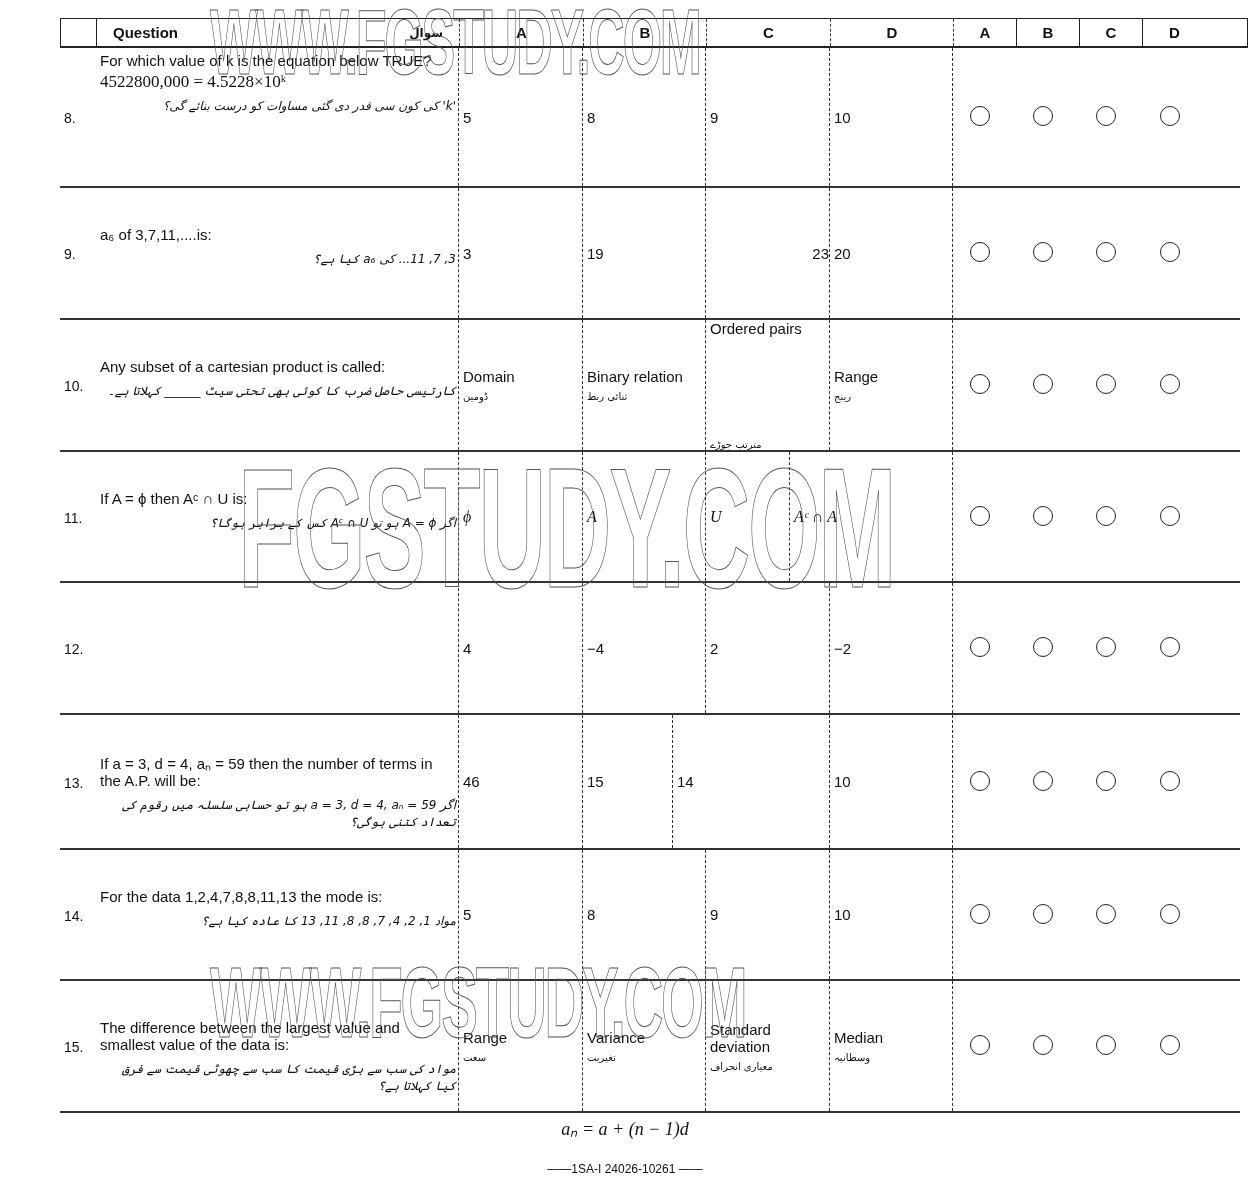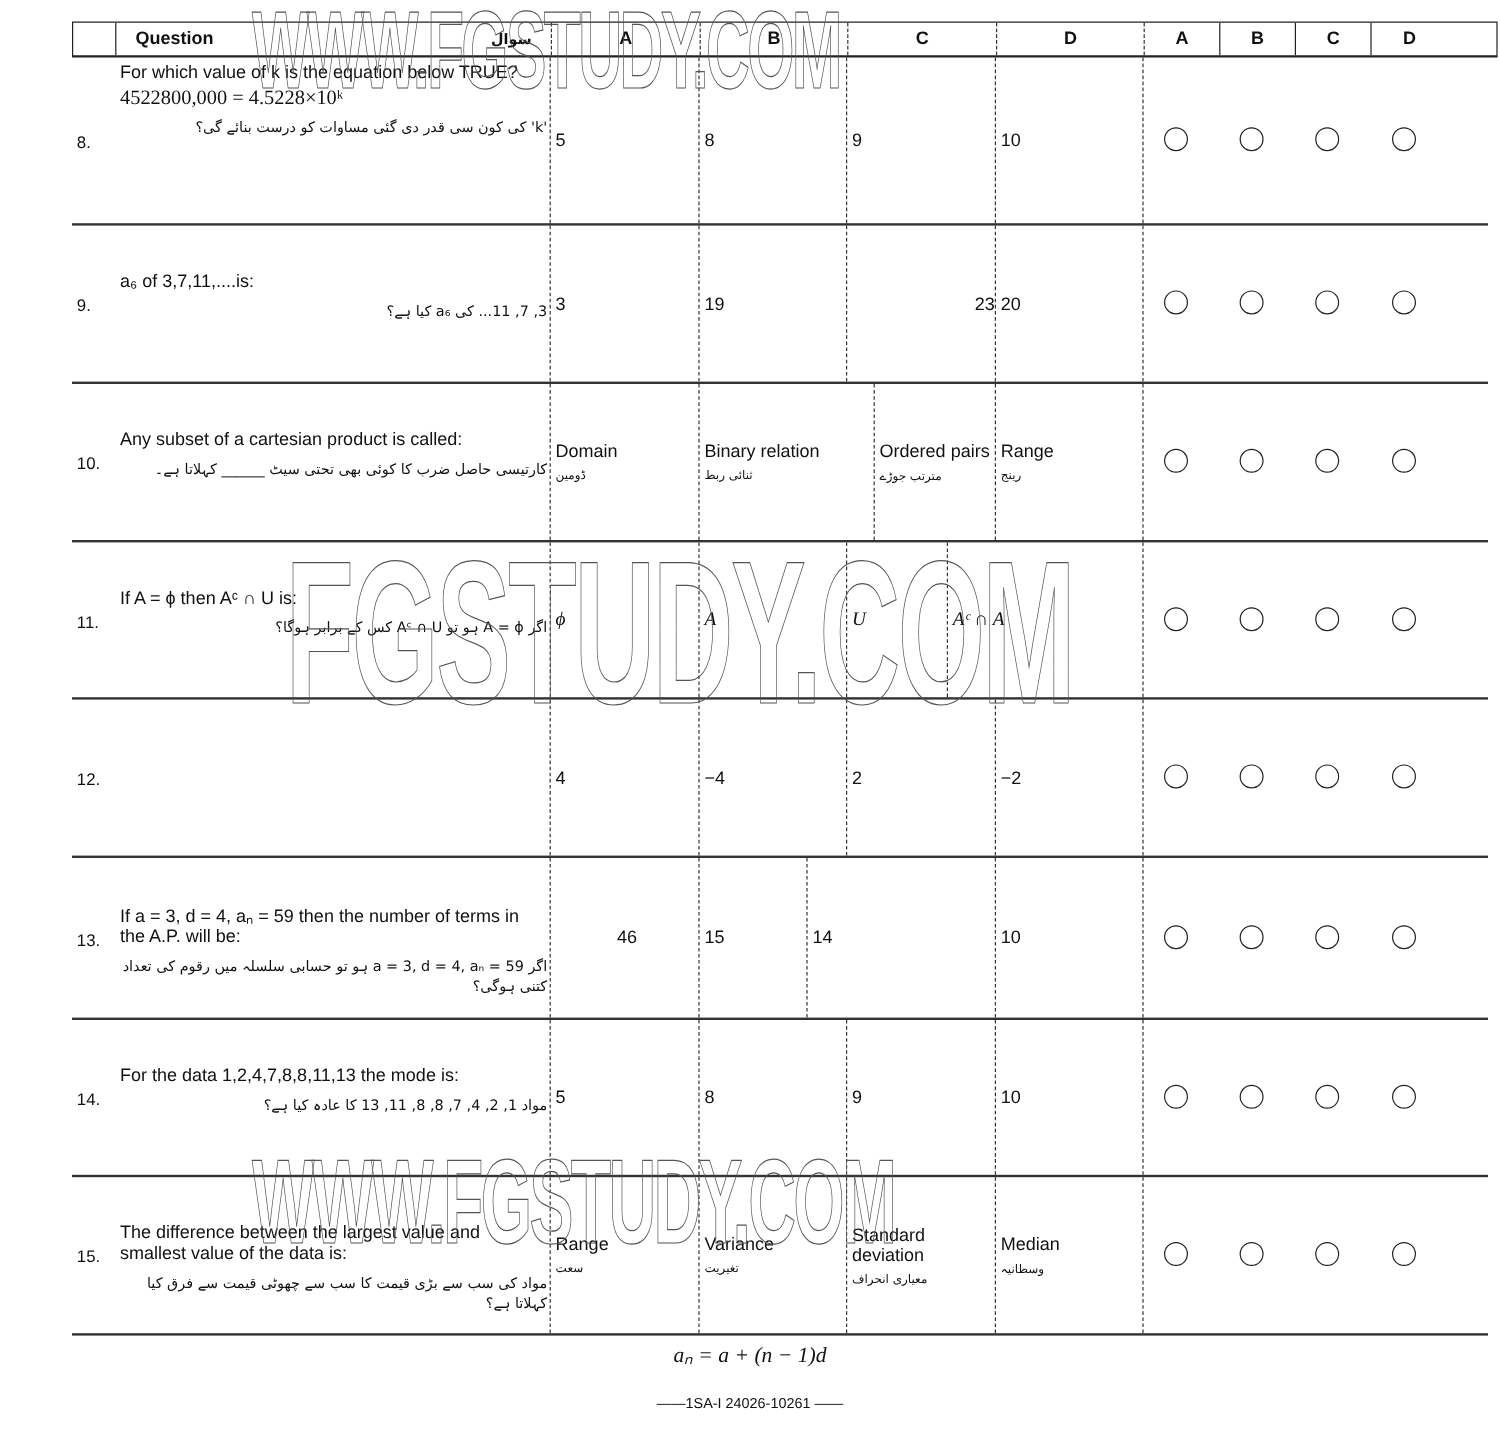--- a/index.html
+++ b/index.html
@@ -12,21 +12,21 @@
   .hdr .urdu { font-family:"DejaVu Sans", sans-serif; font-size:12px; font-weight:bold; }
   .hdr .opt { justify-content:center; border-left:1px dashed #333; }
   .hdr .ans { justify-content:center; width:63px; border-left:1px solid #222; }
   .hdr .ans.first { border-left:1px dashed #333; }
   .rows { position:absolute; left:0; top:30px; width:1180px; }
   .row { position:relative; width:1180px; box-sizing:border-box; border-bottom:2px solid #333; }
   .row .qn { position:absolute; left:4px; font-size:14px; }
   .row .qtext { position:absolute; left:40px; width:356px; font-size:15px; line-height:17px; }
   .row .qtext .en { display:block; }
   .row .qtext .math { font-family:"Liberation Serif", serif; font-size:17px; display:block; margin-top:4px; }
-  .row .qtext .ur { display:block; text-align:right; font-family:"DejaVu Sans", sans-serif; font-size:12px; margin-top:8px; direction:rtl; }
+  .row .qtext .ur { display:block; text-align:right; font-family:"DejaVu Sans", sans-serif; font-size:12px; margin-top:8px; direction:rtl;font-style:italic; }
   .row .opt { position:absolute; top:0; bottom:0; border-left:1px dashed #333; box-sizing:border-box; padding-left:4px; font-size:15px; display:flex; flex-direction:column; justify-content:center; }
   .row .opt .ur { font-family:"DejaVu Sans", sans-serif; font-size:10px; margin-top:6px; direction:rtl; text-align:left; }
   .row .opt.math { font-family:"Liberation Serif", serif; font-style:italic; font-size:16px; }
   .row .bubbles { position:absolute; top:0; bottom:0; left:892px; width:280px; border-left:1px dashed #333; display:flex; align-items:center; }
   .bubble { width:20px; height:20px; border:1.6px solid #222; border-radius:50%; box-sizing:border-box; position:absolute; }
   .footer-formula { position:absolute; left:0; width:1250px; top:1116px; text-align:center; font-family:"Liberation Serif", serif; font-style:italic; font-size:18px; }
   .footer-code { position:absolute; left:0; width:1250px; top:1162px; text-align:center; font-size:12px; }
   .watermark { position:absolute; font-family:"Liberation Sans", sans-serif; font-weight:bold; color:transparent; -webkit-text-stroke:1px #555; letter-spacing:-4px; pointer-events:none; white-space:nowrap; transform:scaleX(0.55); transform-origin:left top; }
 </style>
 </head>
@@ -107,21 +107,21 @@
           <span class="ur">کارتیسی حاصل ضرب کا کوئی بھی تحتی سیٹ ______ کہلاتا ہے۔</span>
         </div>
         <div class="opt" style="left: 398px; width: 124px;">
           <span>Domain</span>
           <span class="ur">ڈومین</span>
         </div>
         <div class="opt" style="left: 522px; width: 123px;">
           <span>Binary relation</span>
           <span class="ur">ثنائی ربط</span>
         </div>
-        <div class="opt" style="left: 668px; width: 124px;">
+        <div class="opt" style="left: 645px; width: 124px; justify-content: space-between;">
           <span>Ordered pairs</span>
           <span class="ur">مترتب جوڑے</span>
         </div>
         <div class="opt" style="left: 769px; width: 123px;">
           <span>Range</span>
           <span class="ur">رینج</span>
         </div>
         <div class="bubbles">
           <div class="bubble" style="left: 17px; top: 54px;"></div>
           <div class="bubble" style="left: 80px; top: 54px;"></div>
@@ -174,21 +174,21 @@
           <div class="bubble" style="left: 143px; top: 54px;"></div>
           <div class="bubble" style="left: 207px; top: 54px;"></div>
         </div>
       </div>
       <div class="row" style="height: 135px;">
         <div class="qn" style="top: 59.5px;">13.</div>
         <div class="qtext" style="top: 39.5px;">
           <span class="en">If a = 3, d = 4, aₙ = 59 then the number of terms in the A.P. will be:</span>
           <span class="ur">اگر a = 3, d = 4, aₙ = 59 ہو تو حسابی سلسلہ میں رقوم کی تعداد کتنی ہوگی؟</span>
         </div>
-        <div class="opt" style="left: 398px; width: 124px; align-items: center;">
+        <div class="opt" style="left: 398px; width: 124px;">
           <span>46</span>
         </div>
         <div class="opt" style="left: 522px; width: 123px;">
           <span>15</span>
         </div>
         <div class="opt" style="left: 612px; width: 124px;">
           <span>14</span>
         </div>
         <div class="opt" style="left: 769px; width: 123px;">
           <span>10</span>

